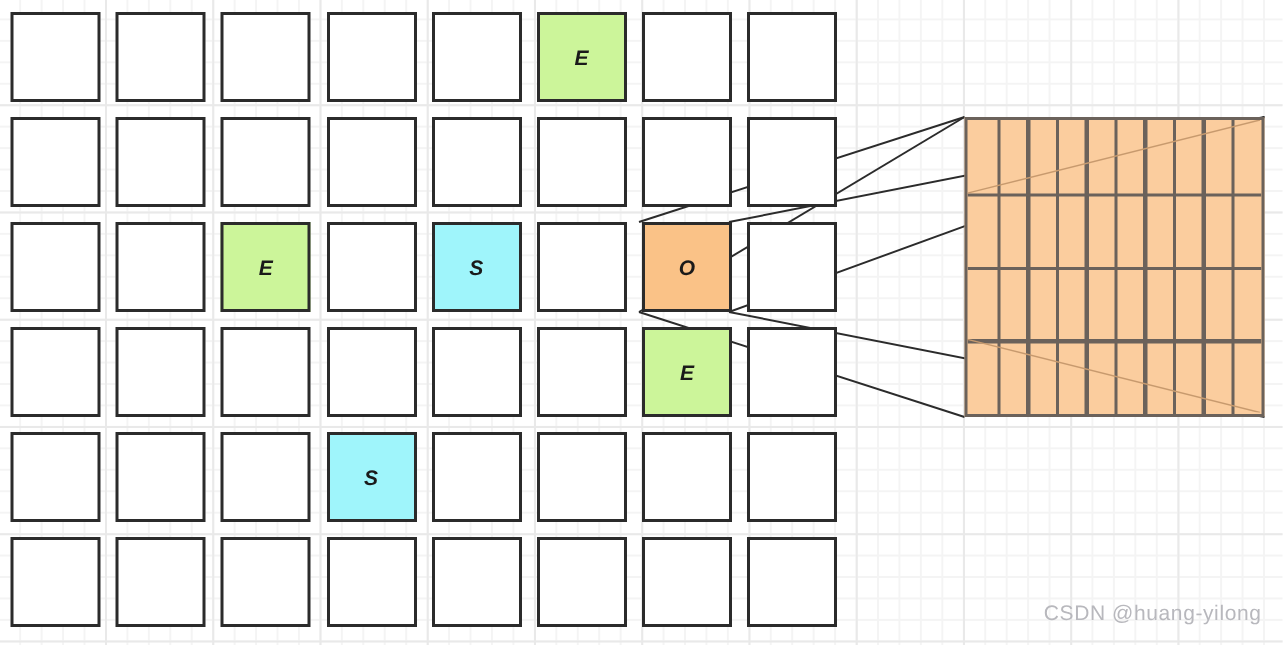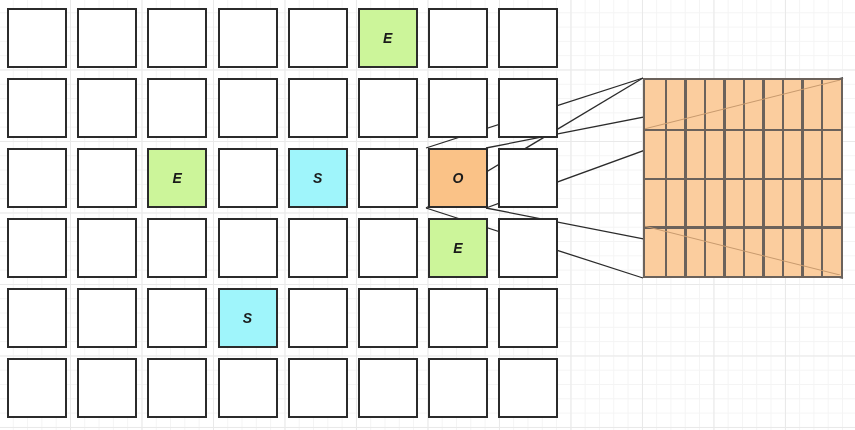--- a/index.html
+++ b/index.html
@@ -171,14 +171,15 @@
       <div class="vline" style="left: 175.5px; background: rgb(107, 98, 91);"></div>
       <div class="hline" style="top: 48.75px; background: rgb(107, 98, 91);"></div>
       <div class="hline" style="top: 97.5px; background: rgb(107, 98, 91);"></div>
       <div class="hline" style="top: 146.25px; background: rgb(107, 98, 91);"></div>
       <svg width="195" height="195" style="position: absolute; left: 0px; top: 0px;">
         <line x1="0" y1="48.75" x2="195" y2="0" stroke="#c79a6e" stroke-width="1"></line>
         <line x1="0" y1="146.25" x2="195" y2="195" stroke="#c79a6e" stroke-width="1"></line>
       </svg>
     </div>
 
+  <div id="watermark">CSDN @huang-yilong</div>
 
 </div>
 
 </body></html>

